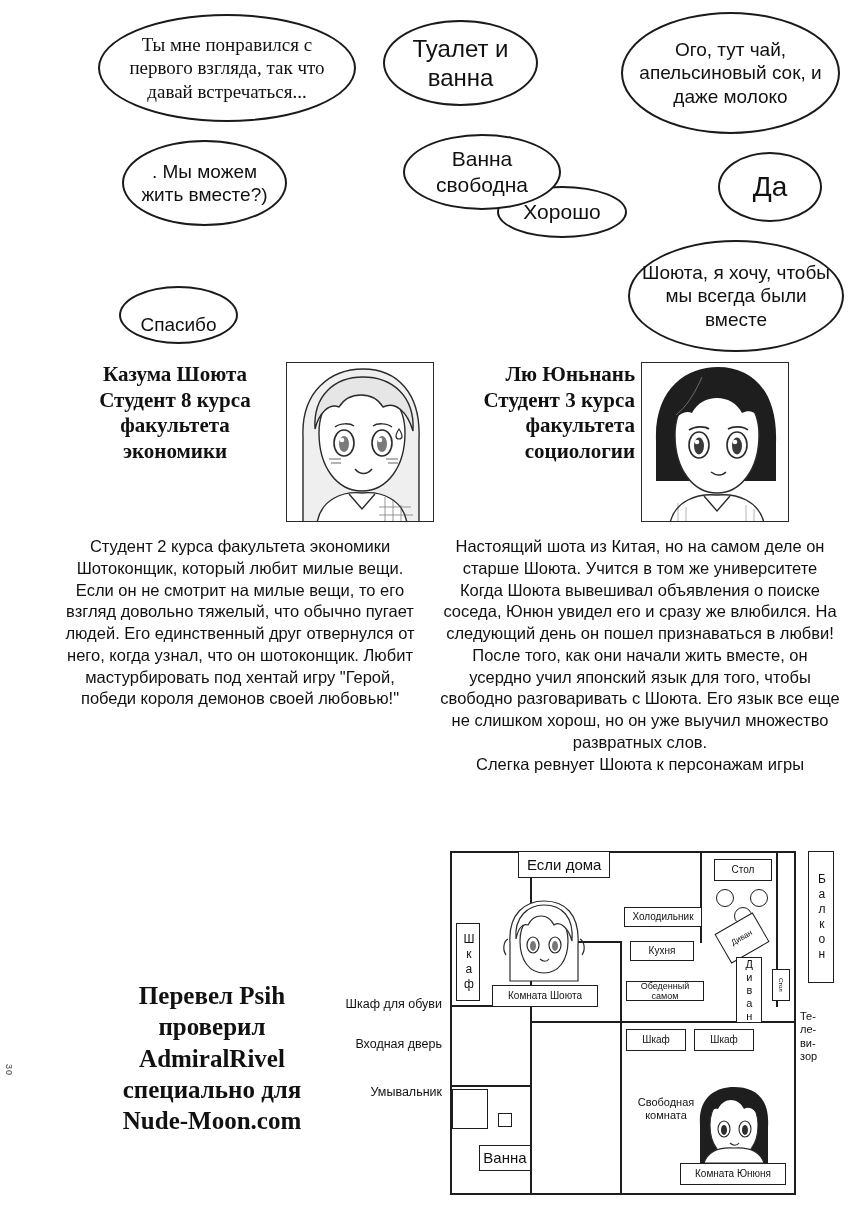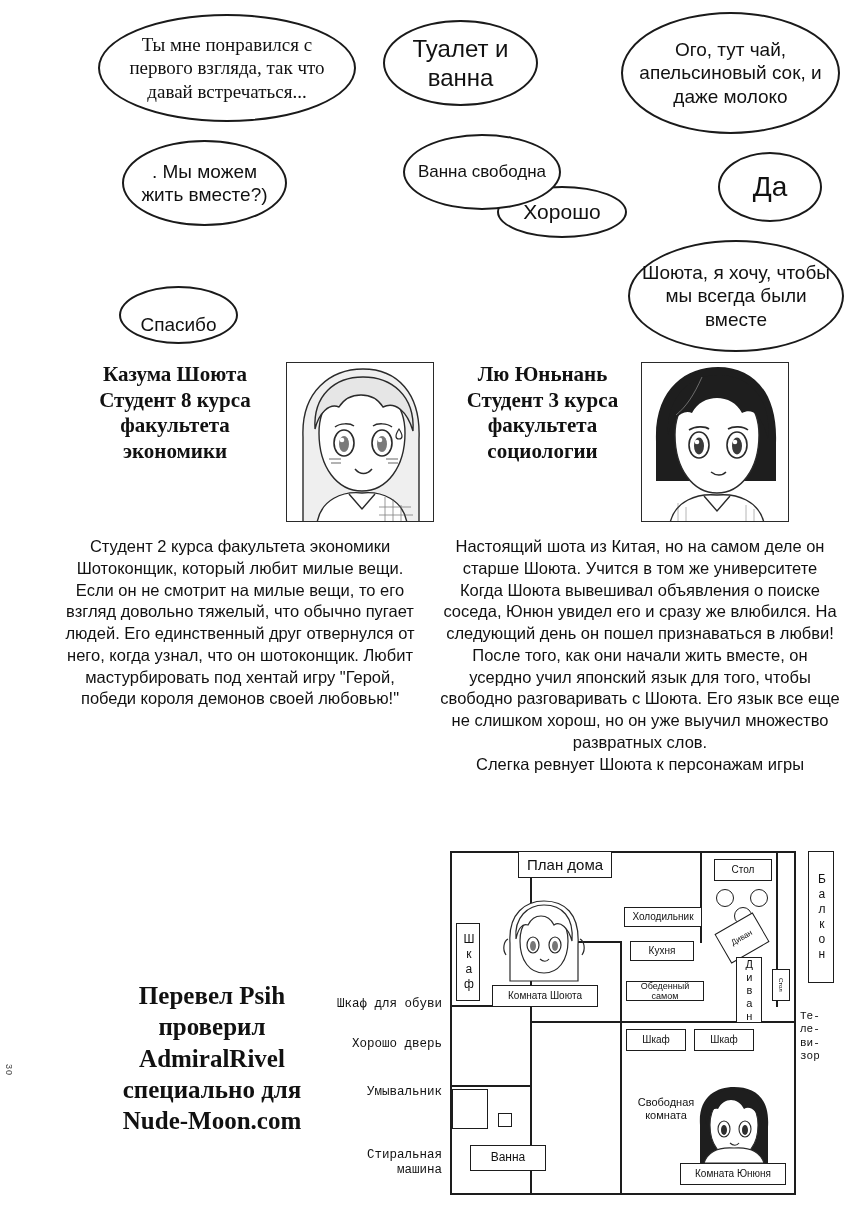--- a/index.html
+++ b/index.html
@@ -30,37 +30,37 @@
     box-sizing: border-box;
     padding: 6px 10px;
     z-index: 5;
   }
   .bubble span { display: block; }
 
   .b1 { left: 98px;  top: 14px;  width: 258px; height: 108px; font-size: 19px; font-family: Liberation Serif, serif; }
   .b2 { left: 383px; top: 20px;  width: 155px; height: 86px;  font-size: 24px; }
   .b3 { left: 621px; top: 12px;  width: 219px; height: 122px; font-size: 19px; }
   .b4 { left: 122px; top: 140px; width: 165px; height: 86px;  font-size: 19px; }
-  .b5 { left: 403px; top: 134px; width: 158px; height: 76px;  font-size: 17px; z-index: 6;}
+  .b5 { left: 403px; top: 134px; width: 158px; height: 76px;  font-size: 21px; z-index: 6;}
   .b6 { left: 497px; top: 186px; width: 130px; height: 52px;  font-size: 21px; z-index: 5;}
   .b7 { left: 718px; top: 152px; width: 104px; height: 70px;  font-size: 28px; }
   .b8 { left: 628px; top: 240px; width: 216px; height: 112px; font-size: 19px; justify-content: flex-end; }
   .b9 { left: 119px; top: 286px; width: 119px; height: 58px;  font-size: 19px; align-items: flex-end; }
 
   
   .char-name {
     position: absolute;
     font-family: "Liberation Serif", serif;
     font-weight: bold;
     font-size: 21px;
     line-height: 1.22;
     text-align: center;
   }
   .name-left  { left: 70px;  top: 362px; width: 210px; }
-  .name-right { left: 450px; top: 362px; width: 185px; }
+  .name-right { left: 450px; top: 362px; width: 185px; text-align: right; }
 
   .portrait {
     position: absolute;
     border: 1px solid #2a2a2a;
     box-sizing: border-box;
     overflow: hidden;
     background: #f3f3f3;
   }
   .p-left  { left: 286px; top: 362px; width: 148px; height: 160px; }
   .p-right { left: 641px; top: 362px; width: 148px; height: 160px; }
@@ -120,21 +120,20 @@
   }
   .plan .wall {
     position: absolute;
     background: #1d1d1d;
   }
   .plan .label {
     position: absolute;
     font-size: 12.5px;
     text-align: right;
     line-height: 1.2;
-    font-family: Liberation Mono, monospace;
   }
   .plan .vert {
     writing-mode: vertical-rl;
     text-orientation: upright;
     letter-spacing: 1px;
   }
   .plan .title-box {
     position: absolute;
     border: 1px solid #1d1d1d;
     background: #fff;
@@ -295,35 +294,31 @@
   <div class="wall" style="left:200px; top:176px; width:266px; height:2px;"></div>
   <div class="wall" style="left:290px; top:96px; width:2px; height:82px;"></div>
   <div class="wall" style="left:202px; top:96px; width:90px; height:2px;"></div>
   <div class="wall" style="left:120px; top:240px; width:82px; height:2px;"></div>
   <div class="wall" style="left:200px; top:240px; width:2px; height:110px;"></div>
   <div class="wall" style="left:290px; top:178px; width:2px; height:172px;"></div>
   <div class="wall" style="left:370px; top:6px; width:2px; height:92px;"></div>
   <div class="wall" style="left:446px; top:6px; width:2px; height:156px;"></div>
 
   <div class="title-box" style="left:188px; top:6px;">
-    <span>План дома</span>
+    <span>Если дома</span>
   </div>
 
   <div class="label" style="left:-8px; top:152px; width:120px;">
     <span>Шкаф для обуви</span>
   </div>
   <div class="label" style="left:-8px; top:192px; width:120px;">
-    <span>Хорошо дверь</span>
+    <span>Входная дверь</span>
   </div>
   <div class="label" style="left:-8px; top:240px; width:120px;">
     <span>Умывальник</span>
-  </div>
-  <div class="label" style="left:-8px; top:288px; width:120px; white-space:pre-line;">
-    <span>Стиральная
-машина</span>
   </div>
 
   <div class="box vert" style="left:478px; top:6px; width:26px; height:132px; font-size:12px;">
     <span>Балкон</span>
   </div>
   <div class="label" style="left:470px; top:152px; width:52px; text-align:left; white-space:pre-line; font-size:11px;">
     <span>Те-
 ле-
 ви-
 зор</span>
@@ -385,21 +380,21 @@
   </div>
   <div class="box" style="left:364px; top:184px; width:60px; height:22px;">
     <span>Шкаф</span>
   </div>
 
   <div class="box" style="left:294px; top:246px; width:84px; height:36px; white-space:pre-line; font-size:11px; border:none;">
     <span>Свободная
 комната</span>
   </div>
 
-  <div class="box" style="left:140px; top:300px; width:76px; height:26px; font-size:12px;">
+  <div class="box" style="left:149px; top:300px; width:52px; height:26px; font-size:15px;">
     <span>Ванна</span>
   </div>
   <div class="box" style="left:122px; top:244px; width:36px; height:40px;"></div>
   <div class="box" style="left:168px; top:268px; width:14px; height:14px;"></div>
 
   <div class="box" style="left:350px; top:318px; width:106px; height:22px;">
     <span>Комната Юнюня</span>
   </div>
 
   <div class="mini-face" style="left:360px; top:236px; width:88px; height:86px;">

